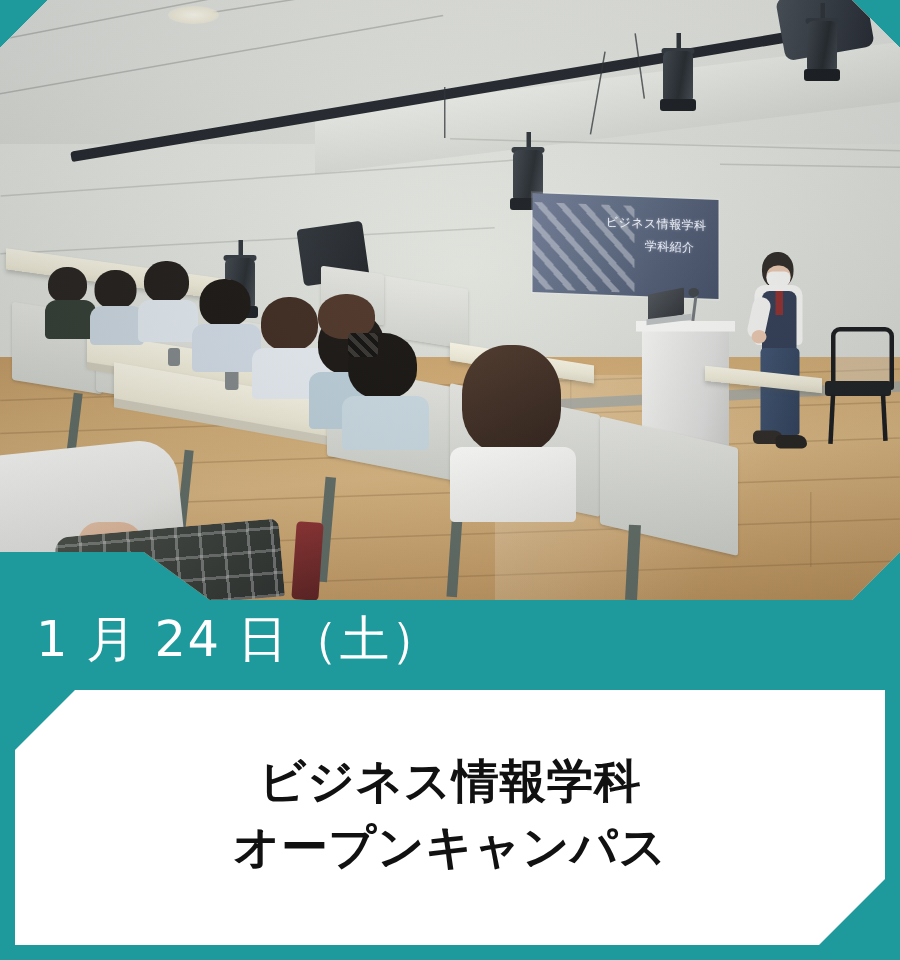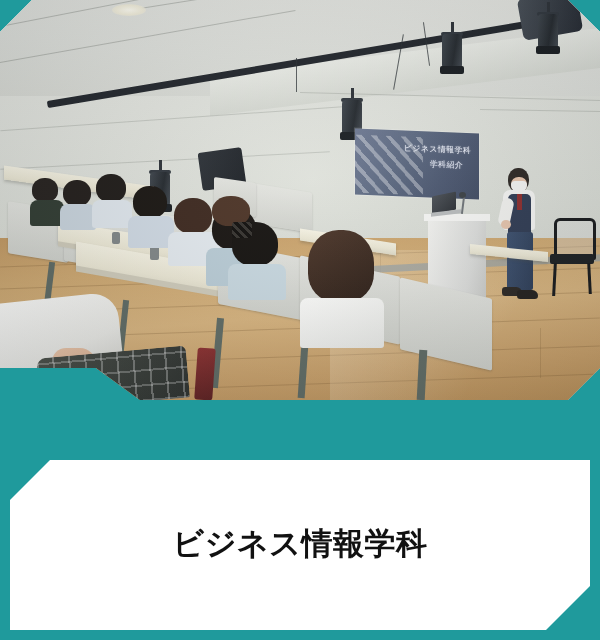--- a/index.html
+++ b/index.html
@@ -423,20 +423,22 @@
       <div id="fs-sleeve"></div>
       <div id="fs-hand"></div>
       <div id="fs-skirt"></div>
     </div>
     <div id="bag"></div>
 
     <div id="grain"></div>
   </div>
 
   <div id="date-band"></div>
+  <div id="date-text">1 月 24 日（土）</div>
 
   <div id="info-card">
     <div id="info-title">
       <span>ビジネス情報学科</span>
+      <span class="l2">オープンキャンパス</span>
     </div>
   </div>
 
 </div>
 
 </body></html>

